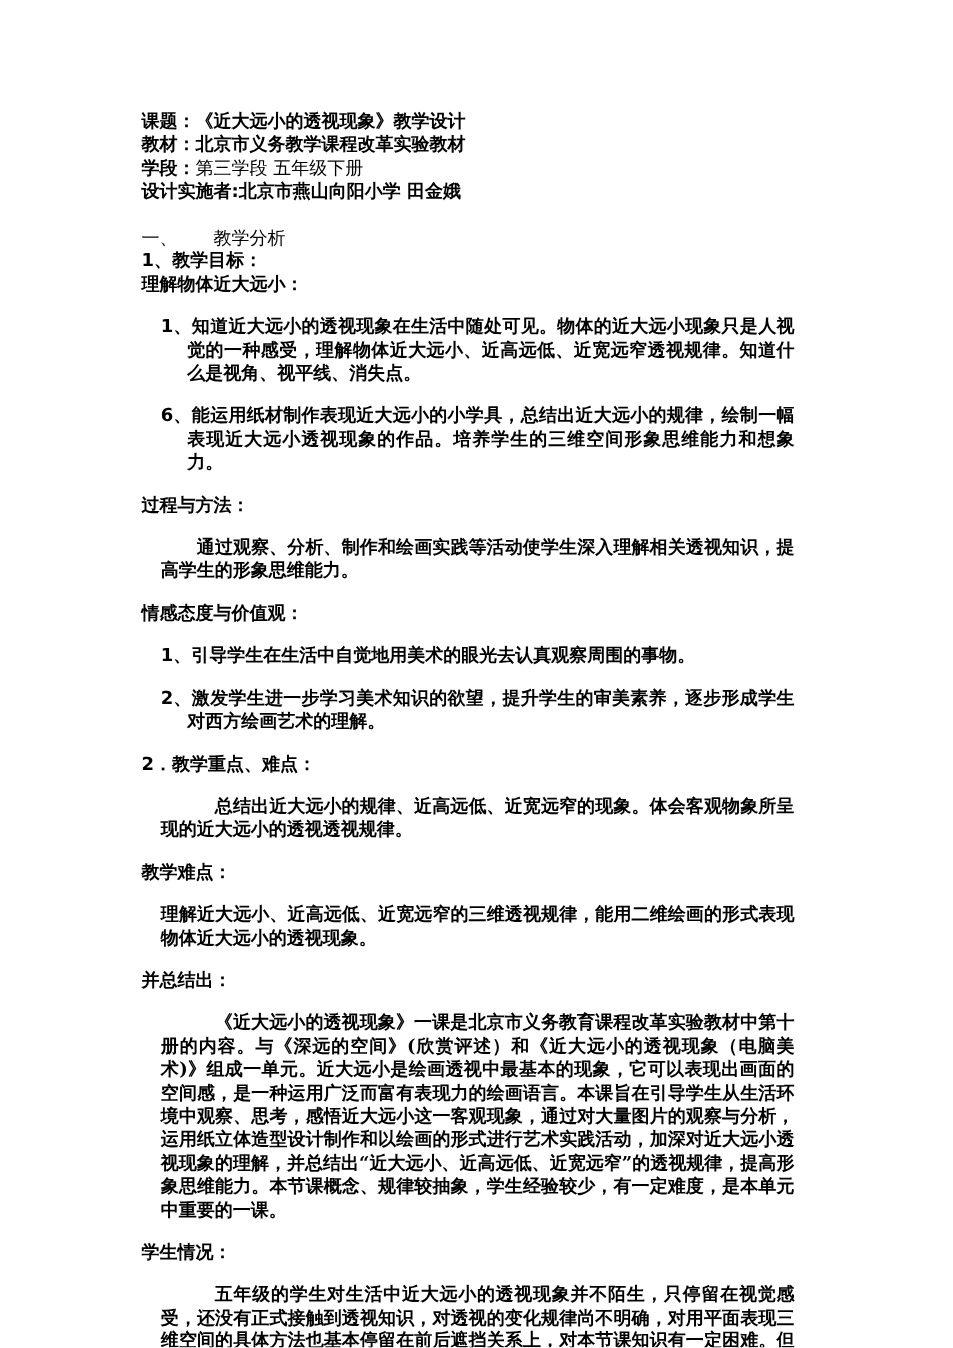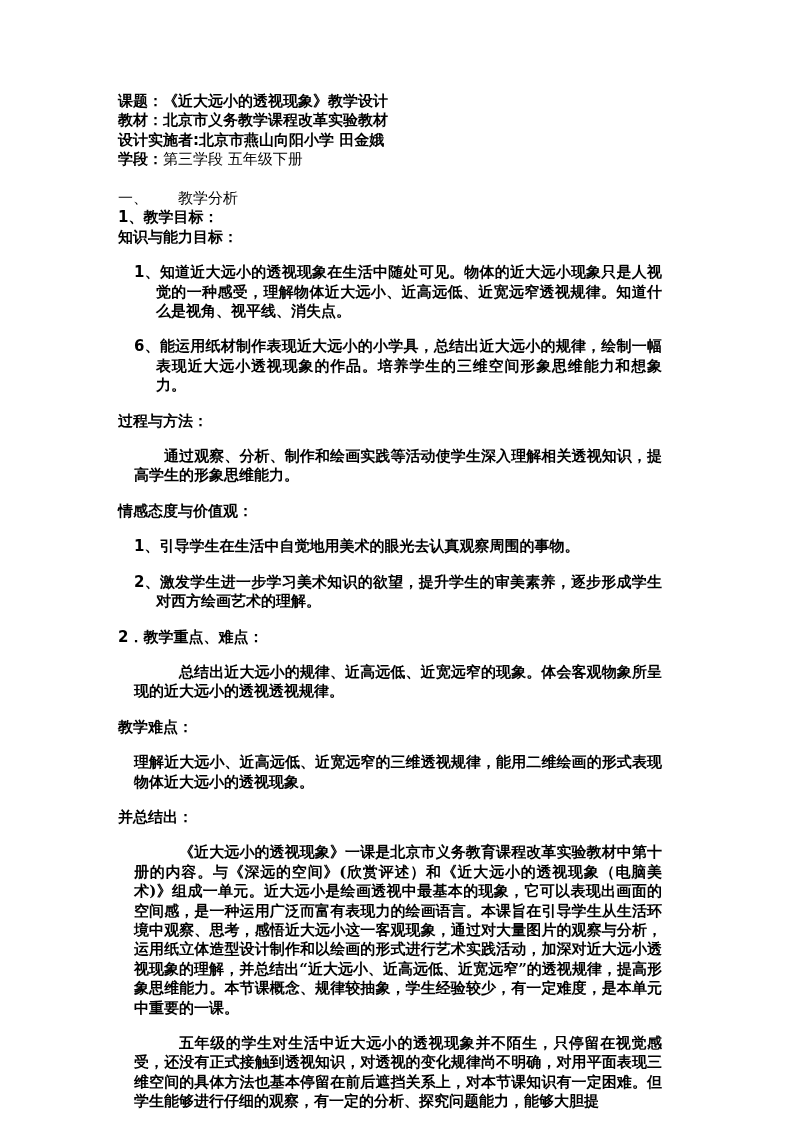--- a/index.html
+++ b/index.html
@@ -66,43 +66,44 @@
 </style>
 </head>
 <body>
 
 <div class="page">
   <div class="content">
 
     <div>
       <div class="ln bold sans">课题：《近大远小的透视现象》教学设计</div>
       <div class="ln bold sans">教材：北京市义务教学课程改革实验教材</div>
+      <div class="ln sans"><span class="bold">学段：</span><span>第三学段  五年级下册</span></div>
       <div class="ln bold sans">设计实施者:北京市燕山向阳小学  田金娥</div>
-      <div class="ln sans"><span class="bold">学段：</span><span>第三学段  五年级下册</span></div>
     </div>
 
     <div class="blockgap"></div>
 
     <div class="ln sans"><span>一、</span><span class="indent-gap"></span><span>教学分析</span></div>
     <div class="ln bold sans"><span>1、</span><span>教学目标：</span></div>
 
-    <div class="ln bold sans">知识与能力目标：</div>
+    <div class="ln bold sans">理解物体近大远小：</div>
     <p class="para numitem sans">1、知道近大远小的透视现象在生活中随处可见。物体的近大远小现象只是人视觉的一种感受，理解物体近大远小、近高远低、近宽远窄透视规律。知道什么是视角、视平线、消失点。</p>
     <p class="para numitem sans">6、能运用纸材制作表现近大远小的小学具，总结出近大远小的规律，绘制一幅表现近大远小透视现象的作品。培养学生的三维空间形象思维能力和想象力。</p>
 
     <div class="ln bold sans">过程与方法：</div>
     <p class="para indent2 sans">通过观察、分析、制作和绘画实践等活动使学生深入理解相关透视知识，提高学生的形象思维能力。</p>
 
     <div class="ln bold sans">情感态度与价值观：</div>
     <p class="para numitem sans">1、引导学生在生活中自觉地用美术的眼光去认真观察周围的事物。</p>
     <p class="para numitem sans">2、激发学生进一步学习美术知识的欲望，提升学生的审美素养，逐步形成学生对西方绘画艺术的理解。</p>
 
     <div class="ln bold sans">2．教学重点、难点：</div>
     <p class="para indent3 sans">总结出近大远小的规律、近高远低、近宽远窄的现象。体会客观物象所呈现的近大远小的透视透视规律。</p>
     <div class="ln bold sans">教学难点：</div>
     <p class="para sans">理解近大远小、近高远低、近宽远窄的三维透视规律，能用二维绘画的形式表现物体近大远小的透视现象。</p>
 
     <div class="ln bold sans">并总结出：</div>
     <p class="para indent3 serif">《近大远小的透视现象》一课是北京市义务教育课程改革实验教材中第十册的内容。与《深远的空间》(欣赏评述）和《近大远小的透视现象（电脑美术)》组成一单元。近大远小是绘画透视中最基本的现象，它可以表现出画面的空间感，是一种运用广泛而富有表现力的绘画语言。本课旨在引导学生从生活环境中观察、思考，感悟近大远小这一客观现象，通过对大量图片的观察与分析，运用纸立体造型设计制作和以绘画的形式进行艺术实践活动，加深对近大远小透视现象的理解，并总结出“近大远小、近高远低、近宽远窄”的透视规律，提高形象思维能力。本节课概念、规律较抽象，学生经验较少，有一定难度，是本单元中重要的一课。</p>
+    <div class="ln bold sans">学生情况：</div>
     <p class="para indent3 sans">五年级的学生对生活中近大远小的透视现象并不陌生，只停留在视觉感受，还没有正式接触到透视知识，对透视的变化规律尚不明确，对用平面表现三维空间的具体方法也基本停留在前后遮挡关系上，对本节课知识有一定困难。但学生能够进行仔细的观察，有一定的分析、探究问题能力，能够大胆提</p>
 
   </div>
 </div>
 
 </body></html>

